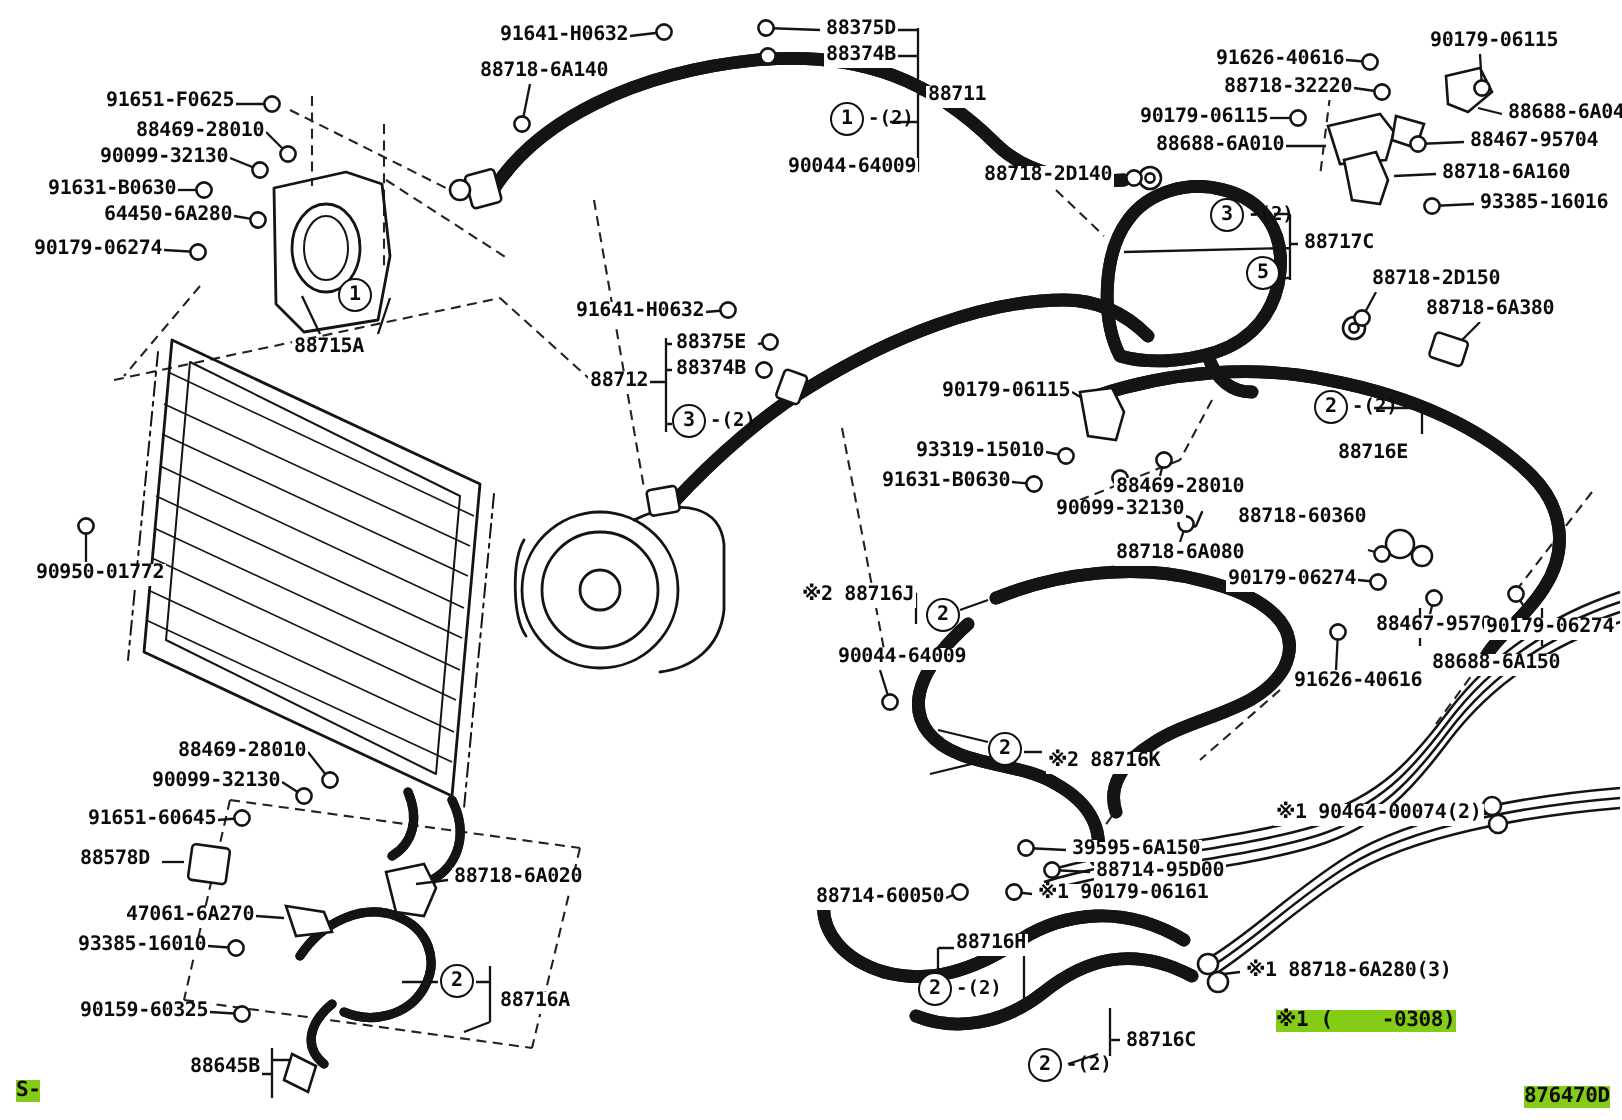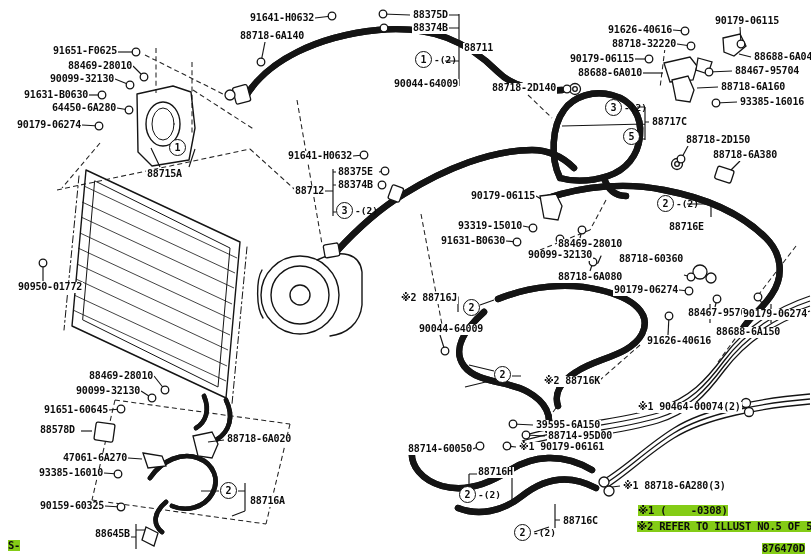--- a/index.html
+++ b/index.html
@@ -286,21 +286,21 @@
       <div class="plabel" style="left: 527px; top: 250px;">90099-32130</div>
       <div class="plabel" style="left: 557px; top: 272px;">88718-6A080</div>
       <div class="plabel" style="left: 618px; top: 254px;">88718-60360</div>
       <div class="plabel" style="left: 613px; top: 285px;">90179-06274</div>
       <div class="plabel" style="left: 687px; top: 308px;">88467-9570</div>
       <div class="plabel" style="left: 742px; top: 309px;">90179-06274</div>
       <div class="plabel" style="left: 715px; top: 327px;">88688-6A150</div>
       <div class="plabel" style="left: 646px; top: 336px;">91626-40616</div>
       <div class="plabel" style="left: 400px; top: 293px;">※2 88716J</div>
       <div class="plabel" style="left: 418px; top: 324px;">90044-64009</div>
-      <div class="plabel" style="left: 523px; top: 376px; margin-left: 20px;">※2 88716K</div>
+      <div class="plabel" style="left: 523px; top: 376px;">※2 88716K</div>
       <div class="plabel" style="left: 637px; top: 402px;">※1 90464-00074(2)</div>
       <div class="plabel" style="left: 535px; top: 420px;">39595-6A150</div>
       <div class="plabel" style="left: 547px; top: 431px;">88714-95D00</div>
       <div class="plabel" style="left: 407px; top: 444px;">88714-60050</div>
       <div class="plabel" style="left: 518px; top: 442px;">※1 90179-06161</div>
       <div class="plabel" style="left: 477px; top: 467px;">88716H</div>
       <div class="plabel" style="left: 562px; top: 516px;">88716C</div>
       <div class="plabel" style="left: 622px; top: 481px;">※1 88718-6A280(3)</div>
       <div class="plabel" style="left: 17px; top: 282px;">90950-01772</div>
       <div class="plabel" style="left: 88px; top: 371px;">88469-28010</div>
@@ -346,18 +346,17 @@
         <span class="sfx">-(2)</span>
       </div>
       <div class="balloon" style="left: 514px; top: 524px;">
         <span class="n">2</span>
         <span class="sfx">-(2)</span>
       </div>
       <div class="balloon" style="left: 220px; top: 482px;">
         <span class="n">2</span>
       </div>
       <div class="note" style="left: 638px; top: 505px;">※1 (    -0308)</div>
-      <div class="note" style="left: 637px; top: 521px;">※2 REFER TO ILLUST NO.5 OF 5</div>
     </div>
 
   <div class="note figcode">876470D</div>
   <div class="note pagemark">S-</div>
 </div>
 
 </body></html>

